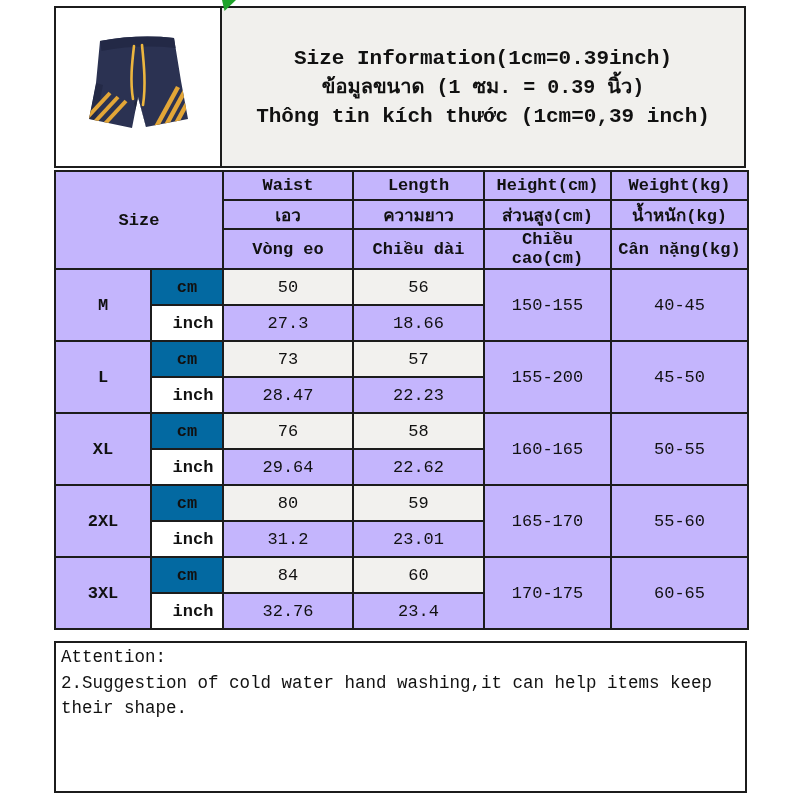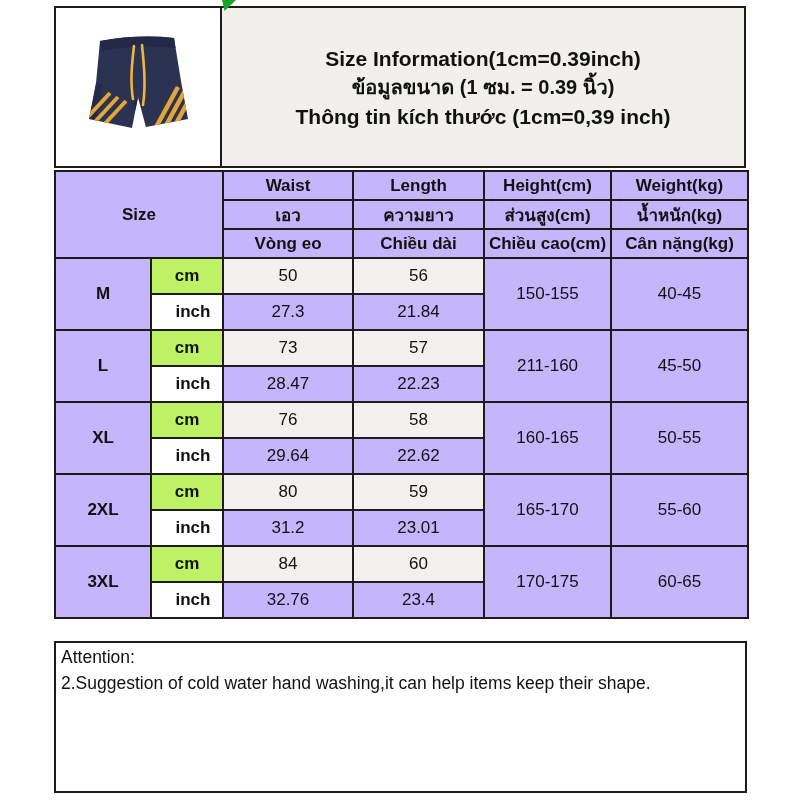--- a/index.html
+++ b/index.html
@@ -1,18 +1,18 @@
 <!DOCTYPE html>
 <html><head>
 <meta charset="utf-8">
 <style>
   html,body { margin:0; padding:0; background:#ffffff; }
   .page {
     position:relative; width:800px; height:800px; background:#ffffff;
-    font-family:Liberation Sans, sans-serif; color:#111; overflow:hidden;border-radius:31px;
+    font-family:Liberation Mono, monospace; color:#111; overflow:hidden;border-radius:31px;
   }
 
   
   .product-box {
     position:absolute; left:54px; top:6px; width:168px; height:162px;
     background:#ffffff; border:2px solid #1c1c1c; box-sizing:border-box;
     display:flex; align-items:center; justify-content:center;
   }
   .header-box {
     position:absolute; left:220px; top:6px; width:526px; height:162px;
@@ -36,21 +36,21 @@
   table.size-table td {
     border:2px solid #1c1c1c; text-align:center; vertical-align:middle;
     font-size:17px; padding:0; background:#c4b5fd; overflow:hidden;
   }
   tr.hdr-row td { height:27px; }
   tr.data-row td { height:34px; }
   td.gray  { background:#dcdcdb; font-weight:bold; }
   td.size-big { font-size:32px; font-weight:bold; background:#dcdcdb;margin-left:29px; }
   td.size-label { font-size:17px; font-weight:bold; background:#dcdcdb; }
   td.unit { font-weight:bold; }
-  td.unit.cm { background:#bef264; }
+  td.unit.cm { background:#0369a1; }
   td.unit.inch { background:#ffffff;padding-left:12px; }
   td.val.cm { background:#f2f1ee; }
   td.merged { background:#f2f1ee; }
 
   
   .attention-box {
     position:absolute; left:54px; top:641px; width:693px; height:152px;
     border:2px solid #1c1c1c; box-sizing:border-box; background:#ffffff;
     padding:2px 5px 16px 5px; font-size:17.5px; line-height:25.5px;
   }
@@ -136,29 +136,29 @@
         <td class="size-label" rowspan="2">M</td>
         <td class="unit cm">cm</td>
         <td class="val cm">50</td>
         <td class="val cm">56</td>
         <td class="merged" rowspan="2">150-155</td>
         <td class="merged" rowspan="2">40-45</td>
       </tr>
       <tr class="data-row">
         <td class="unit inch">inch</td>
         <td>27.3</td>
-        <td>21.84</td>
+        <td>18.66</td>
       </tr>
 
       <tr class="data-row">
         <td class="size-label" rowspan="2">L</td>
         <td class="unit cm">cm</td>
         <td class="val cm">73</td>
         <td class="val cm">57</td>
-        <td class="merged" rowspan="2">211-160</td>
+        <td class="merged" rowspan="2">155-200</td>
         <td class="merged" rowspan="2">45-50</td>
       </tr>
       <tr class="data-row">
         <td class="unit inch">inch</td>
         <td>28.47</td>
         <td>22.23</td>
       </tr>
 
       <tr class="data-row">
         <td class="size-label" rowspan="2">XL</td>

